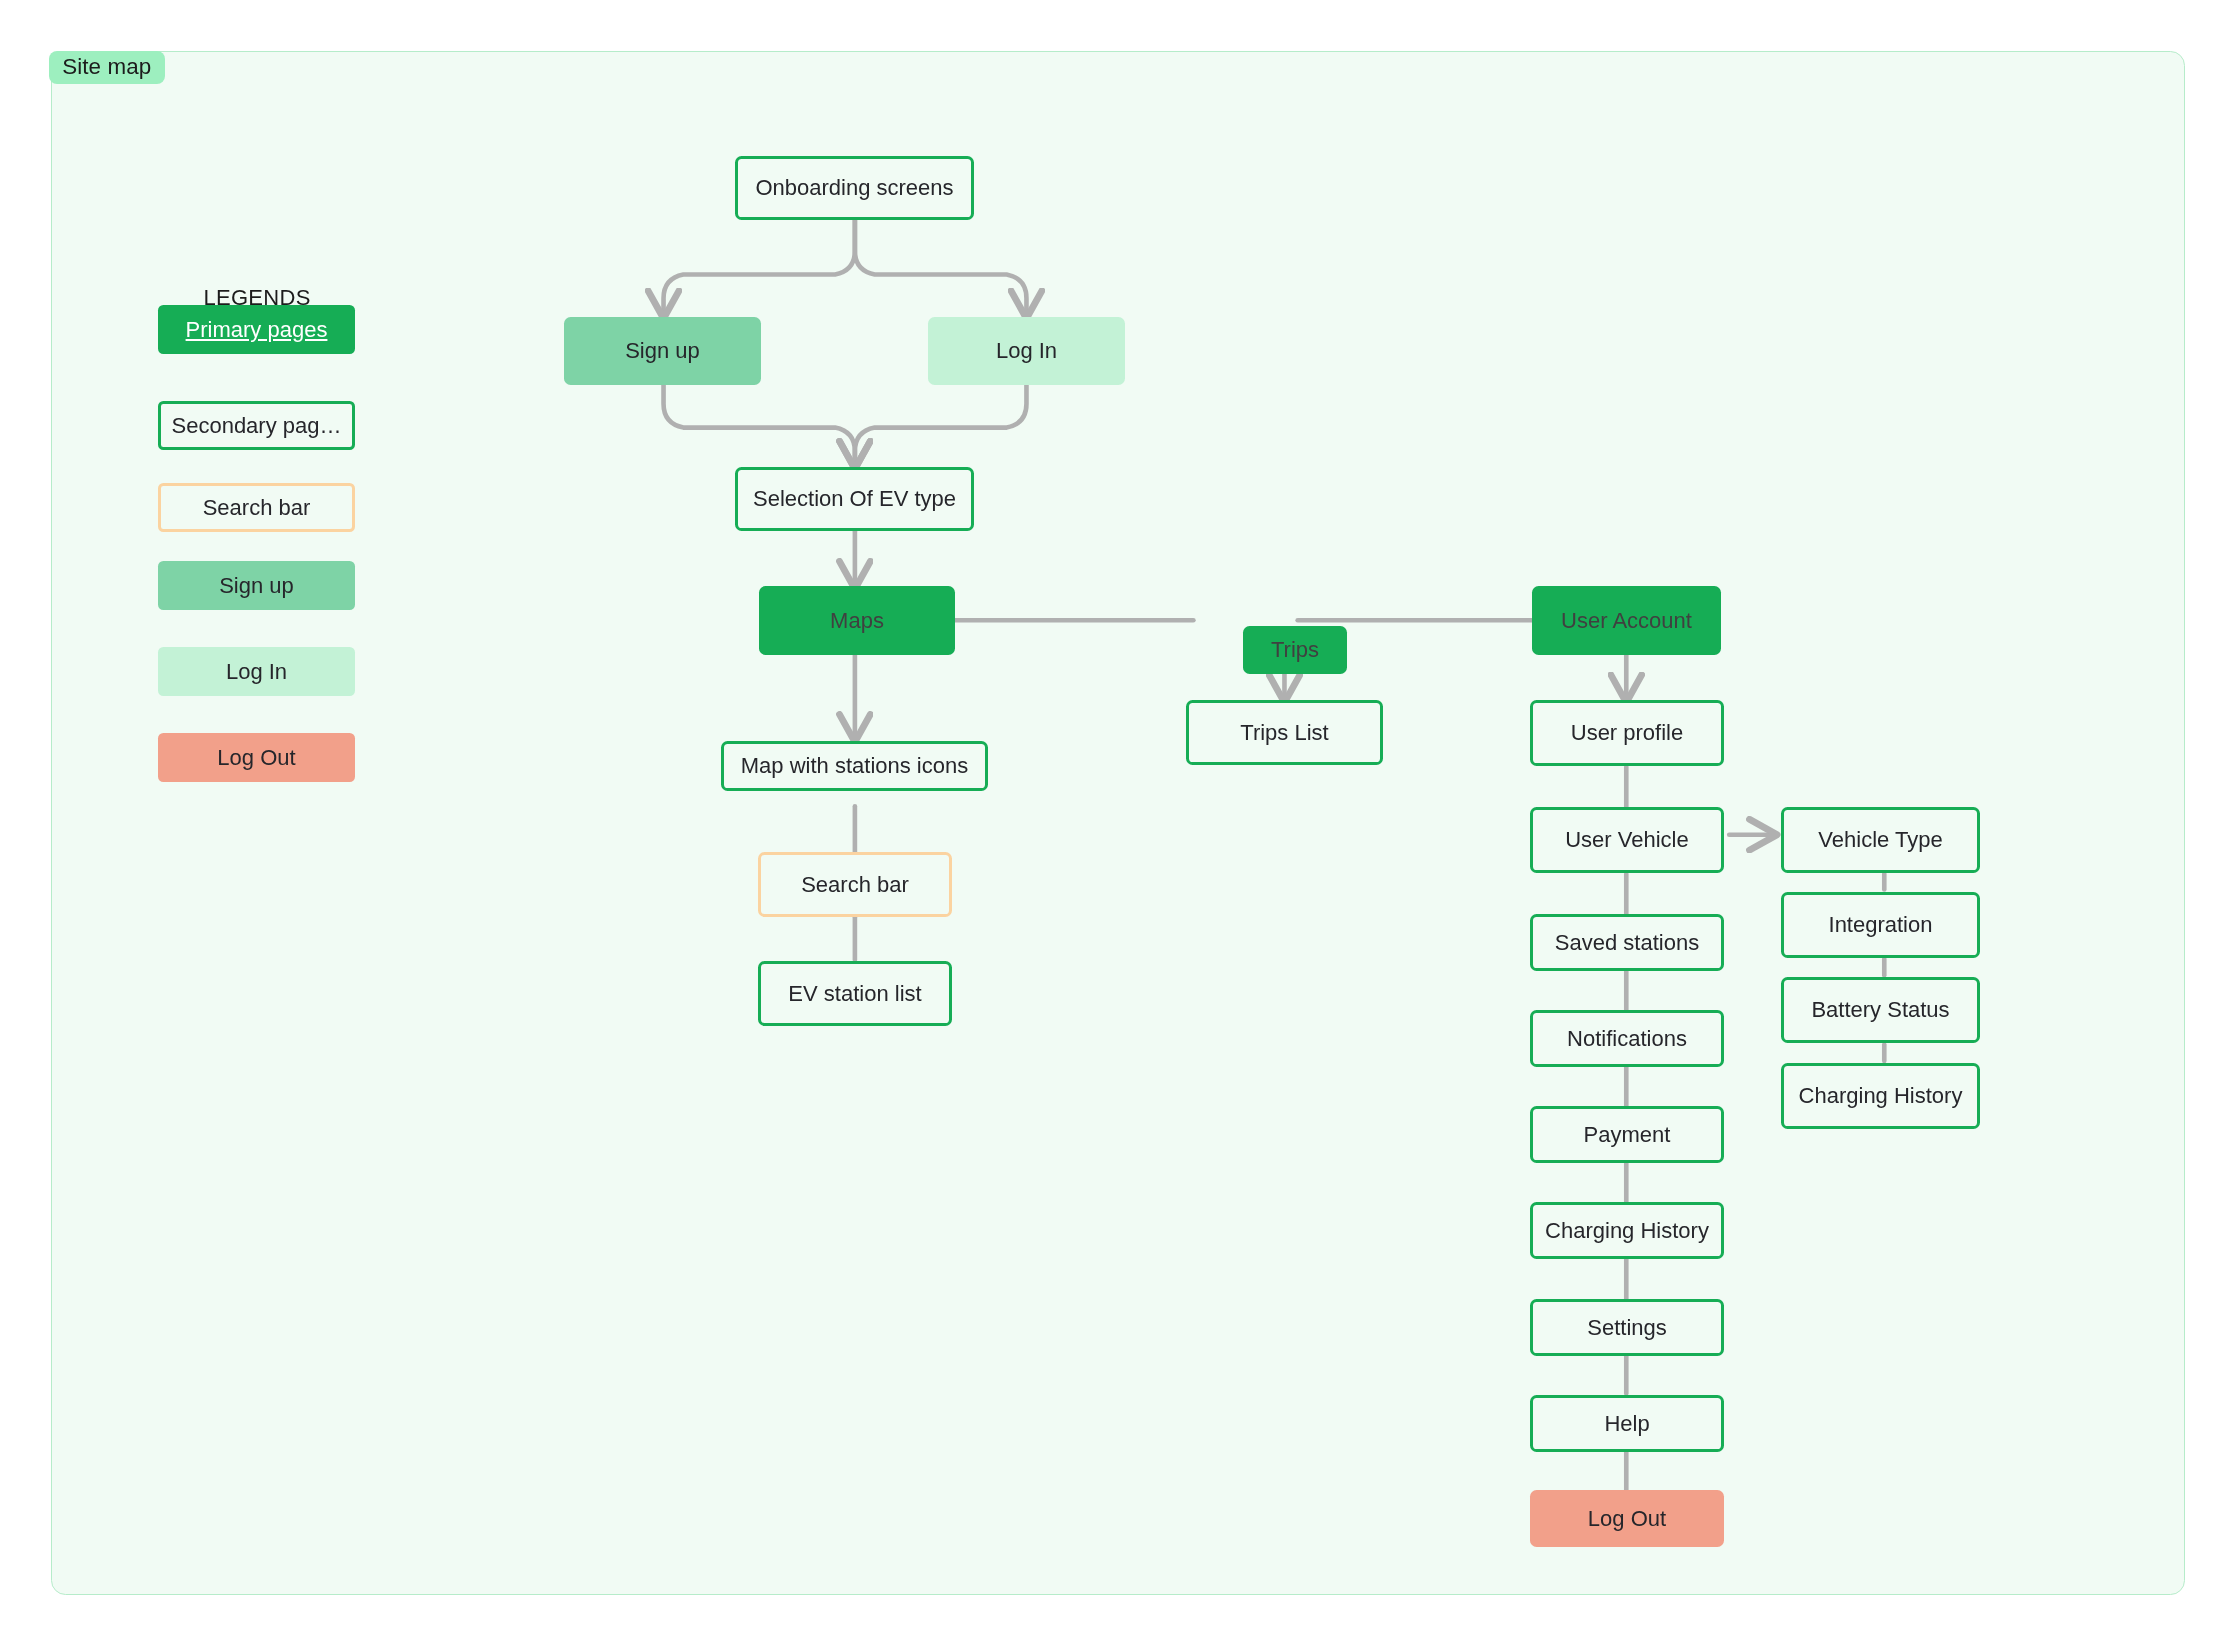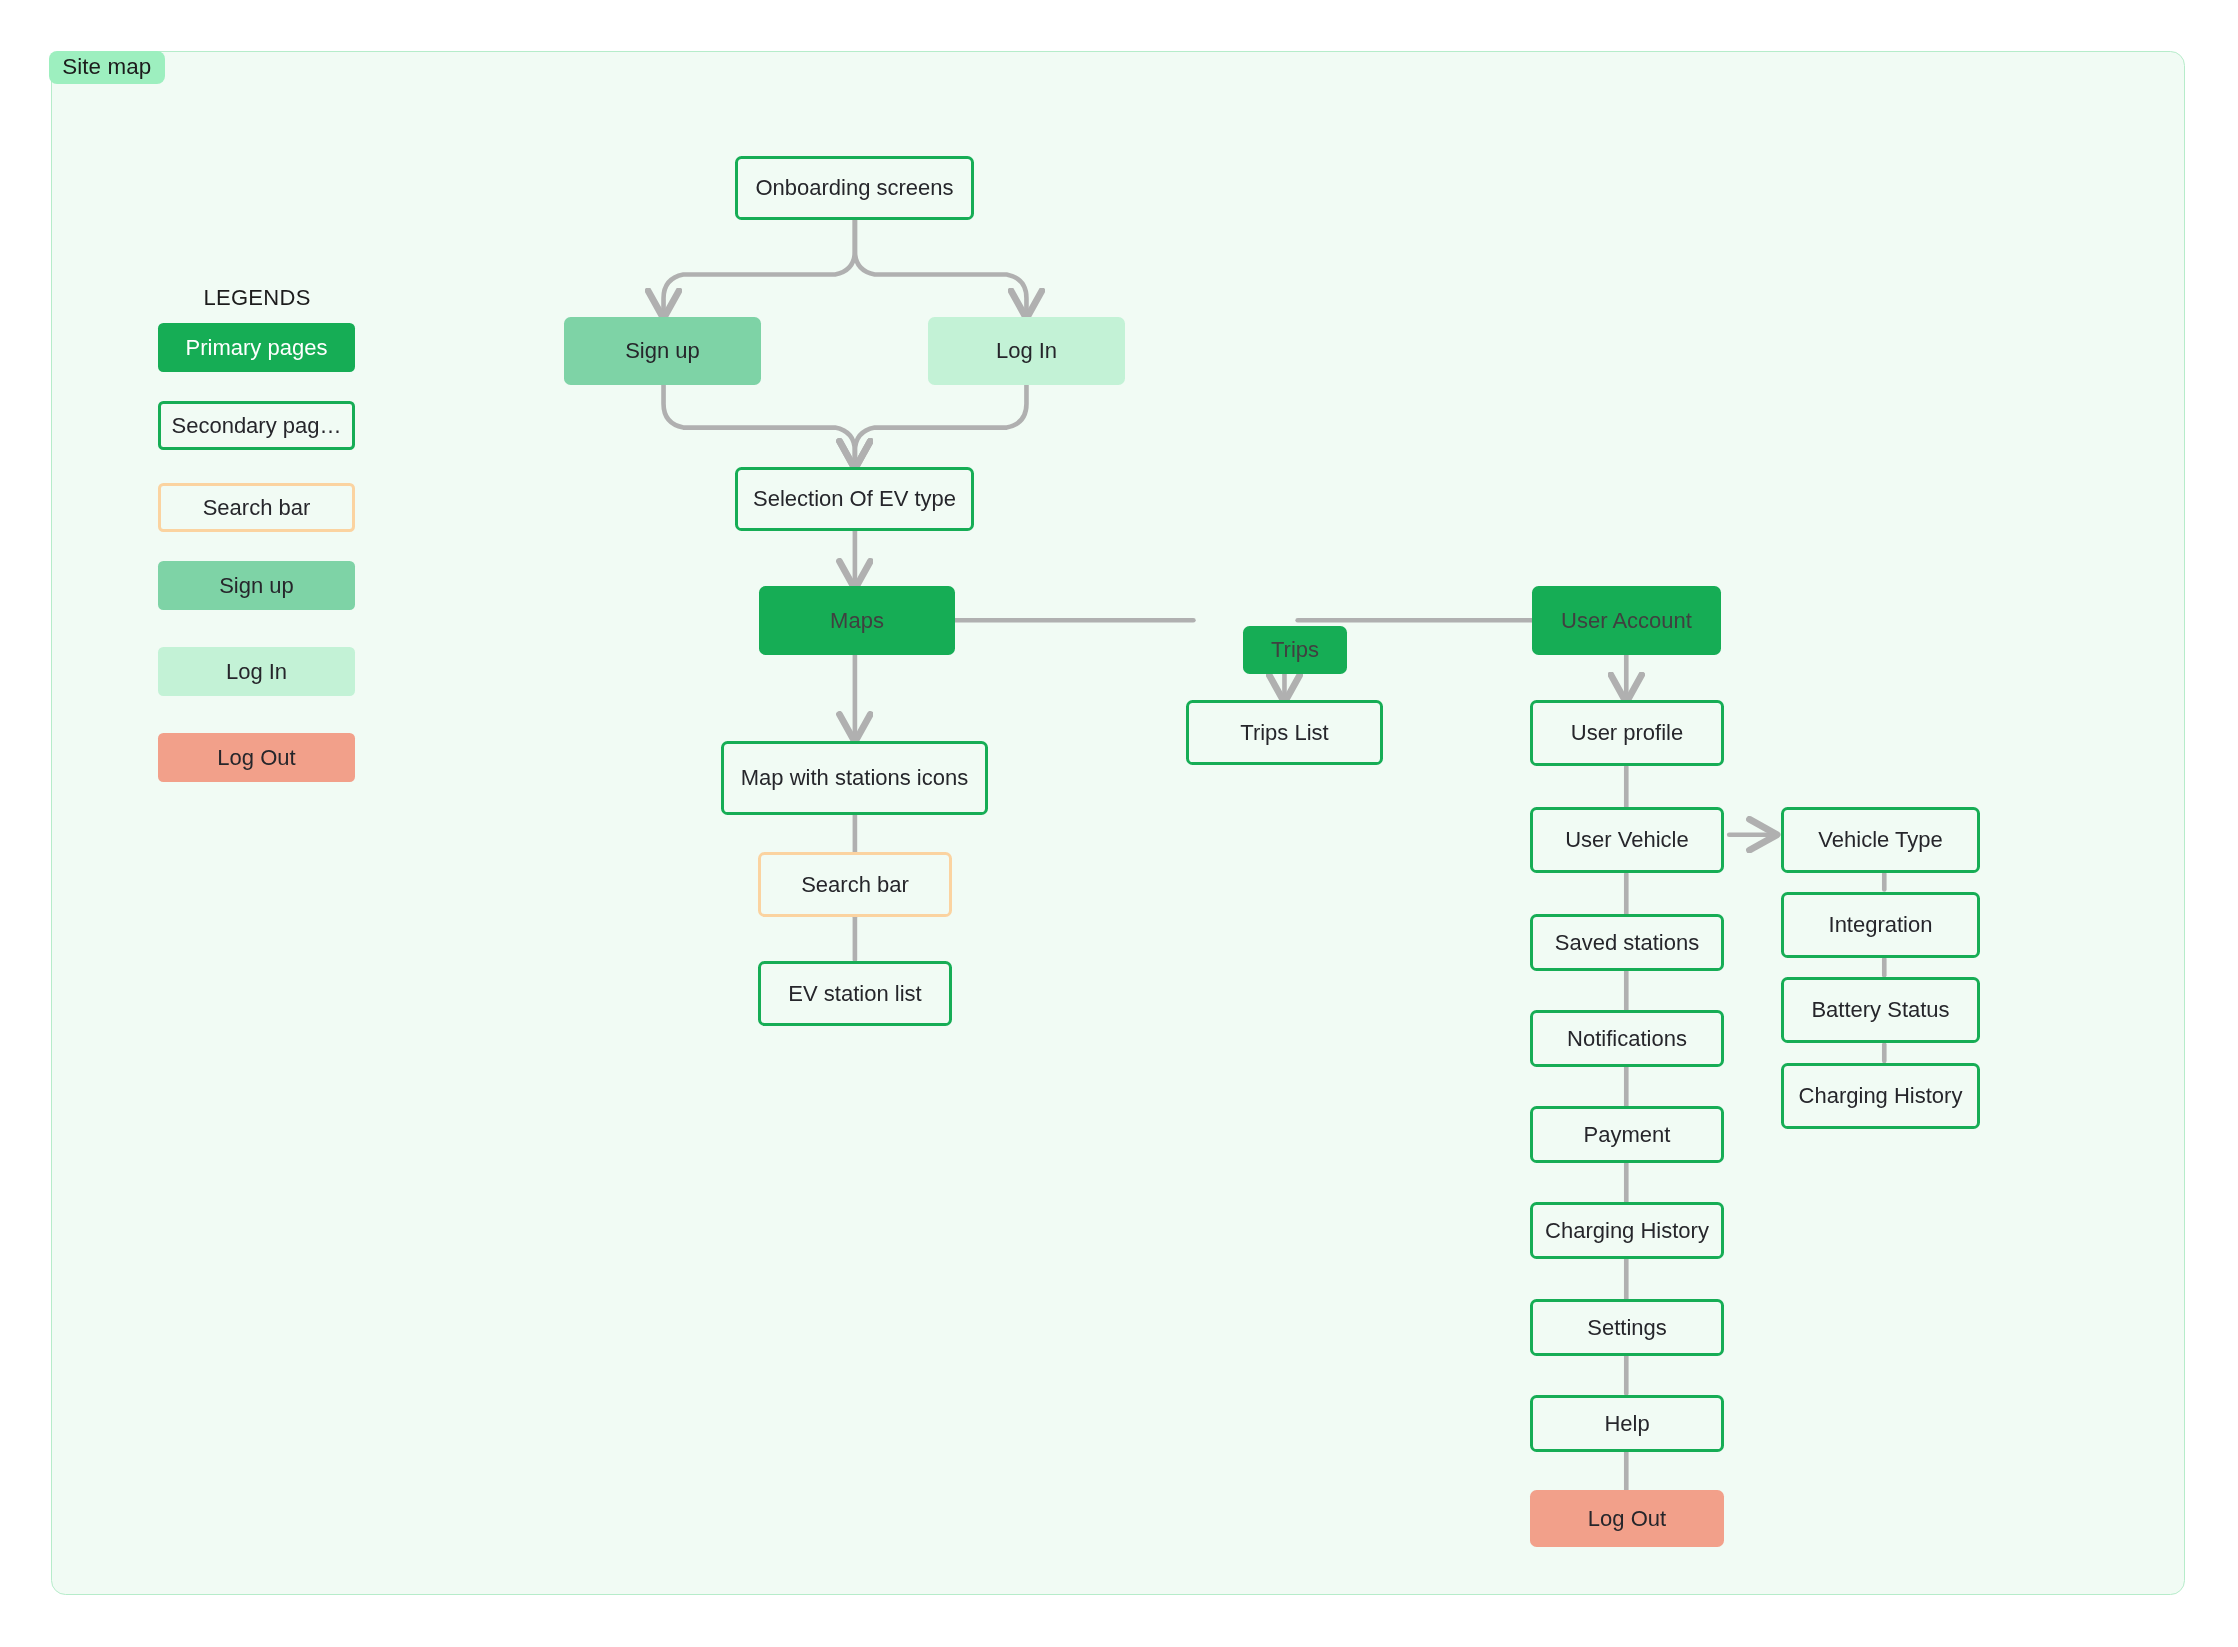--- a/index.html
+++ b/index.html
@@ -191,39 +191,39 @@
       <path d="M 2620 1265 L 2688 1265" marker-end="url(#ah)"></path>
 
       <path d="M 2855 1324 L 2855 1348"></path>
       <path d="M 2855 1453 L 2855 1478"></path>
       <path d="M 2855 1583 L 2855 1608"></path>
     </g>
   </svg>
 
   <div id="legend-title">LEGENDS</div>
 
-  <div class="legend-chip primary" style="top:323px;">Primary pages</div>
+  <div class="legend-chip primary" style="top:305px;text-decoration:underline;">Primary pages</div>
   <div class="legend-chip secondary" style="top:401px;">Secondary pag…</div>
   <div class="legend-chip searchbar" style="top:483px;">Search bar</div>
   <div class="legend-chip signup" style="top:561px;">Sign up</div>
   <div class="legend-chip login" style="top:647px;">Log In</div>
   <div class="legend-chip logout" style="top:733px;">Log Out</div>
 
   <div class="node secondary" style="left:735px; top:156px; width:239px; height:64px;">Onboarding screens</div>
 
   <div class="node signup" style="left:564px; top:317px; width:197px; height:68px;">Sign up</div>
   <div class="node login" style="left:928px; top:317px; width:197px; height:68px;">Log In</div>
 
   <div class="node secondary" style="left:735px; top:467px; width:239px; height:64px;">Selection Of EV type</div>
 
   <div class="node primary" style="left:759px; top:586px; width:196px; height:69px;">Maps</div>
   <div class="node primary" style="left:1243px; top:586px; width:104px; height:48px;margin-top:40px;">Trips</div>
   <div class="node primary" style="left:1532px; top:586px; width:189px; height:69px;">User Account</div>
 
-  <div class="node secondary" style="left:721px; top:741px; width:267px; height:74px;">Map with stations icons</div>
+  <div class="node secondary" style="left:721px; top:741px; width:267px; height:50px;">Map with stations icons</div>
   <div class="node searchbar" style="left:758px; top:852px; width:194px; height:65px;">Search bar</div>
   <div class="node secondary" style="left:758px; top:961px; width:194px; height:65px;">EV station list</div>
 
   <div class="node secondary" style="left:1186px; top:700px; width:197px; height:65px;">Trips List</div>
 
   <div class="node secondary" style="left:1530px; top:700px; width:194px; height:66px;">User profile</div>
   <div class="node secondary" style="left:1530px; top:807px; width:194px; height:66px;">User Vehicle</div>
   <div class="node secondary" style="left:1530px; top:914px; width:194px; height:57px;">Saved stations</div>
   <div class="node secondary" style="left:1530px; top:1010px; width:194px; height:57px;">Notifications</div>
   <div class="node secondary" style="left:1530px; top:1106px; width:194px; height:57px;">Payment</div>

